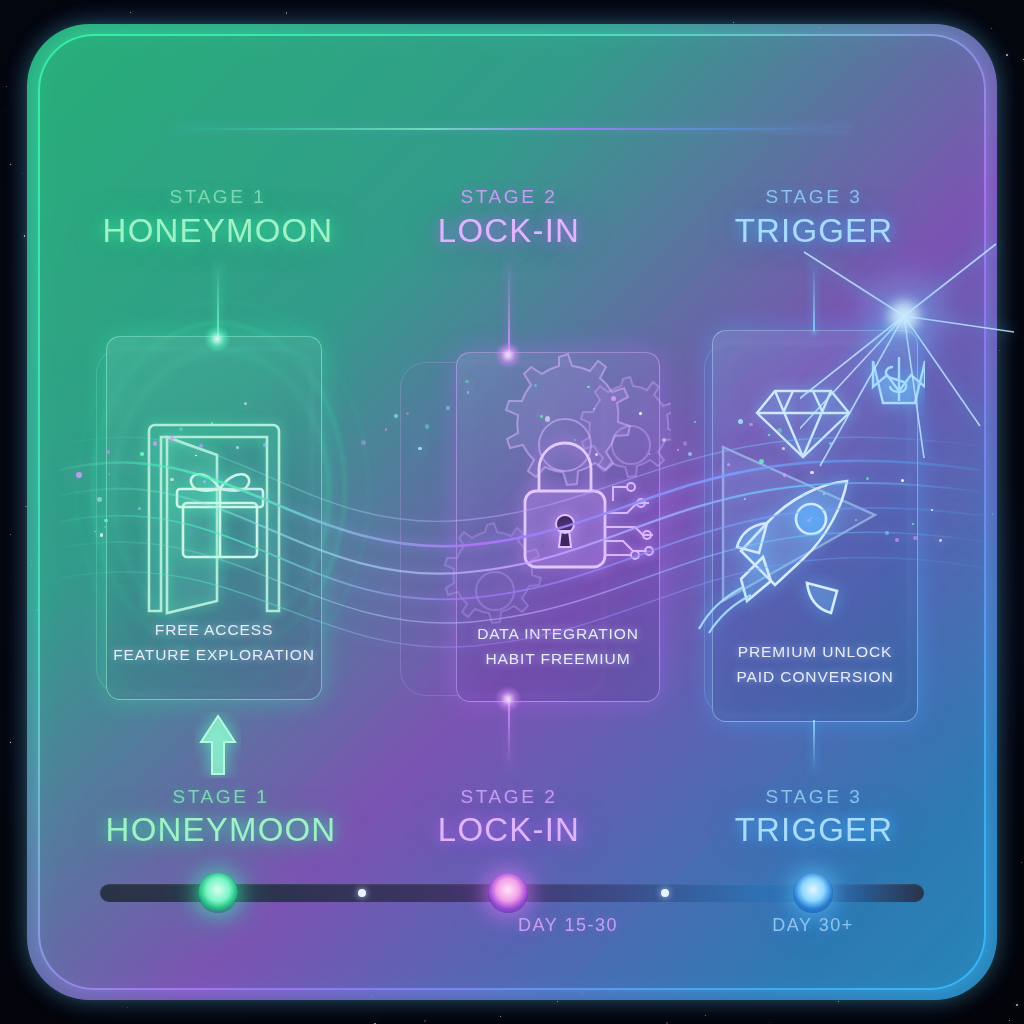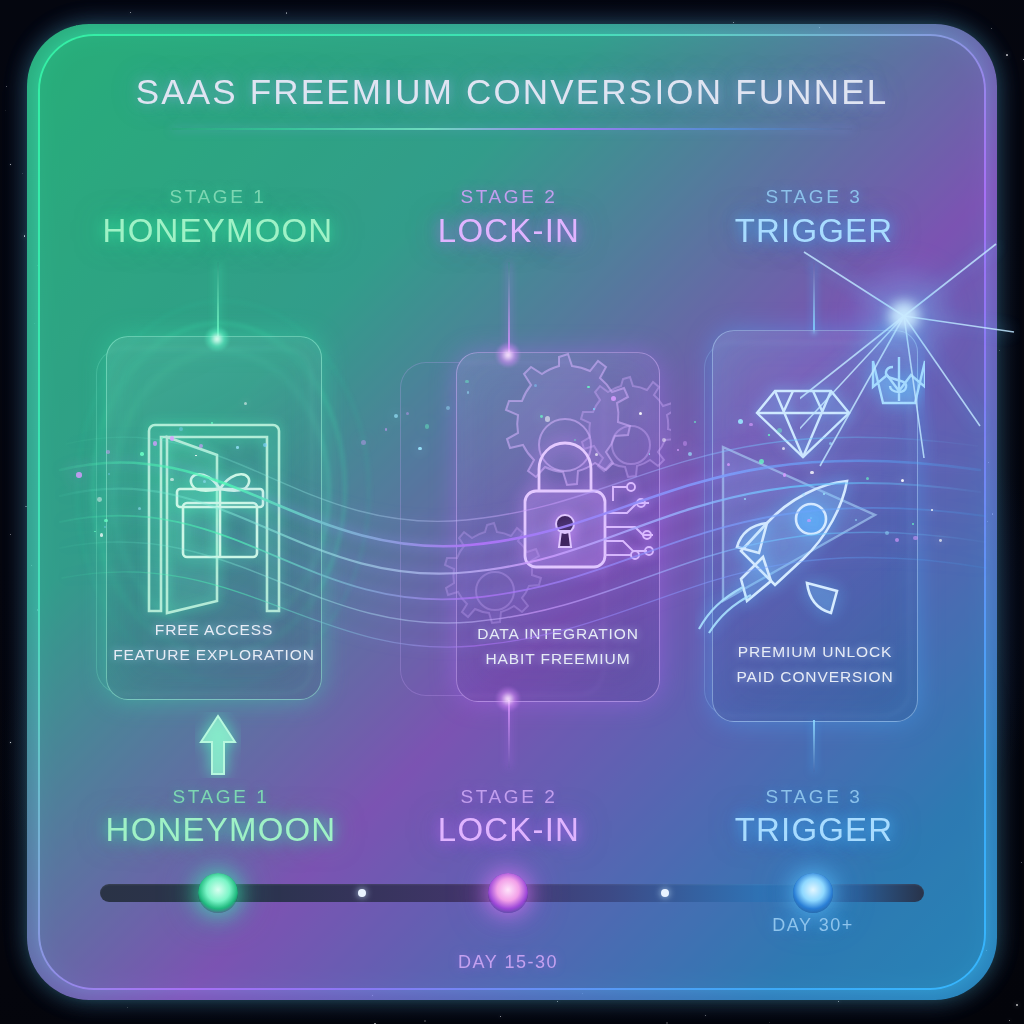--- a/index.html
+++ b/index.html
@@ -68,21 +68,21 @@
   .stem.p{background:linear-gradient(180deg,rgba(190,120,250,0),rgba(215,150,255,.95));
           box-shadow:0 0 8px rgba(190,110,250,.8);}
   .stem.b{background:linear-gradient(180deg,rgba(80,180,250,0),rgba(140,215,255,.95));
           box-shadow:0 0 8px rgba(70,180,255,.8);}
   .stem.up-p{background:linear-gradient(0deg,rgba(190,120,250,0),rgba(215,150,255,.9));
           box-shadow:0 0 8px rgba(190,110,250,.7);}
   .stem.up-b{background:linear-gradient(0deg,rgba(80,180,250,0),rgba(140,215,255,.9));
           box-shadow:0 0 8px rgba(70,180,255,.7);}
 
   
-  .card{position:absolute;border-radius:22px;backdrop-filter:blur(2px);}
+  .card{position:absolute;border-radius:14px;backdrop-filter:blur(2px);}
   .cap{position:absolute;left:0;width:100%;text-align:center;
        font-size:15.5px;letter-spacing:.9px;line-height:25px;color:#e7ecf6;
        text-shadow:0 0 8px rgba(190,215,255,.7);}
 
   
   .c1{left:106px;top:336px;width:214px;height:362px;
       background:linear-gradient(155deg,rgba(150,230,210,.17),rgba(40,120,110,.10) 55%,rgba(20,60,60,.13));
       border:1.6px solid rgba(150,245,215,.55);
       box-shadow:0 0 26px rgba(55,230,175,.40),inset 0 0 40px rgba(80,230,190,.12);}
   .c1b{left:96px;top:348px;width:214px;height:344px;border-radius:26px;
@@ -384,21 +384,20 @@
       <div style="position:absolute;left:640px;top:728px;width:44.3px;height:1px;background:rgba(190,215,255,.28);transform-origin:0 0;transform:rotate(18.43deg);"></div>
       <div style="position:absolute;left:682px;top:742px;width:42.8px;height:1px;background:rgba(190,215,255,.28);transform-origin:0 0;transform:rotate(-37.41deg);"></div>
       <div class="star" style="left:640px;top:728px;width:2.4px;height:2.4px;opacity:.8;box-shadow:0 0 6px rgba(215,235,255,.9);"></div>
       <div class="star" style="left:682px;top:742px;width:2.4px;height:2.4px;opacity:.8;box-shadow:0 0 6px rgba(215,235,255,.9);"></div>
       <div class="star" style="left:716px;top:716px;width:2.4px;height:2.4px;opacity:.8;box-shadow:0 0 6px rgba(215,235,255,.9);"></div>
     </div>
 
   <div class="frame"></div>
   <div class="frame2"></div>
 
-  <div class="title">SAAS FREEMIUM CONVERSION FUNNEL</div>
   <div class="title-rule"></div>
 
   <div class="hdr" style="left:68px;top:186px;">
     <div class="num g-dim">STAGE 1</div>
     <div class="nm g-hot">HONEYMOON</div>
   </div>
   <div class="hdr" style="left:359px;top:186px;">
     <div class="num p-dim">STAGE 2</div>
     <div class="nm p-hot">LOCK-IN</div>
   </div>
@@ -648,21 +647,21 @@
   <div class="node" style="left:488px;top:873px;width:40px;height:40px;
               background:radial-gradient(circle at 50% 42%,#ffe4fb 0%,#f2a0e8 36%,#9c48d8 62%,rgba(95,35,140,.35) 78%,rgba(95,35,140,0) 100%);
               box-shadow:0 0 22px rgba(225,120,250,.85),0 0 44px rgba(185,90,240,.45);"></div>
   <div class="node" style="left:793px;top:873px;width:40px;height:40px;
               background:radial-gradient(circle at 50% 42%,#e2f6ff 0%,#8ed8ff 36%,#2a7fd6 62%,rgba(25,80,150,.35) 78%,rgba(25,80,150,0) 100%);
               box-shadow:0 0 22px rgba(90,195,255,.85),0 0 44px rgba(60,160,250,.45);"></div>
 
   <div class="pip" style="left:358px;top:889px;"></div>
   <div class="pip" style="left:661px;top:889px;"></div>
 
-  <div class="dlab p-dim" style="left:398px;top:952px;">DAY 15-30</div>
+  <div class="dlab p-dim" style="left:398px;top:915px;text-align:right;">DAY 15-30</div>
   <div class="dlab b-dim" style="left:703px;top:915px;">DAY 30+</div>
 
   <svg style="position:absolute;left:800px;top:240px;pointer-events:none;" width="220" height="230" viewBox="0 0 220 230">
     <g stroke="#bfe6ff" stroke-width="1.6" opacity=".85" style="filter:drop-shadow(0 0 8px rgba(90,190,255,1));">
       <line x1="104" y1="76" x2="-40" y2="190"></line>
       <line x1="104" y1="76" x2="-20" y2="210"></line>
       <line x1="104" y1="76" x2="20" y2="226"></line>
       <line x1="104" y1="76" x2="196" y2="4"></line>
       <line x1="104" y1="76" x2="180" y2="186"></line>
       <line x1="104" y1="76" x2="124" y2="218"></line>

